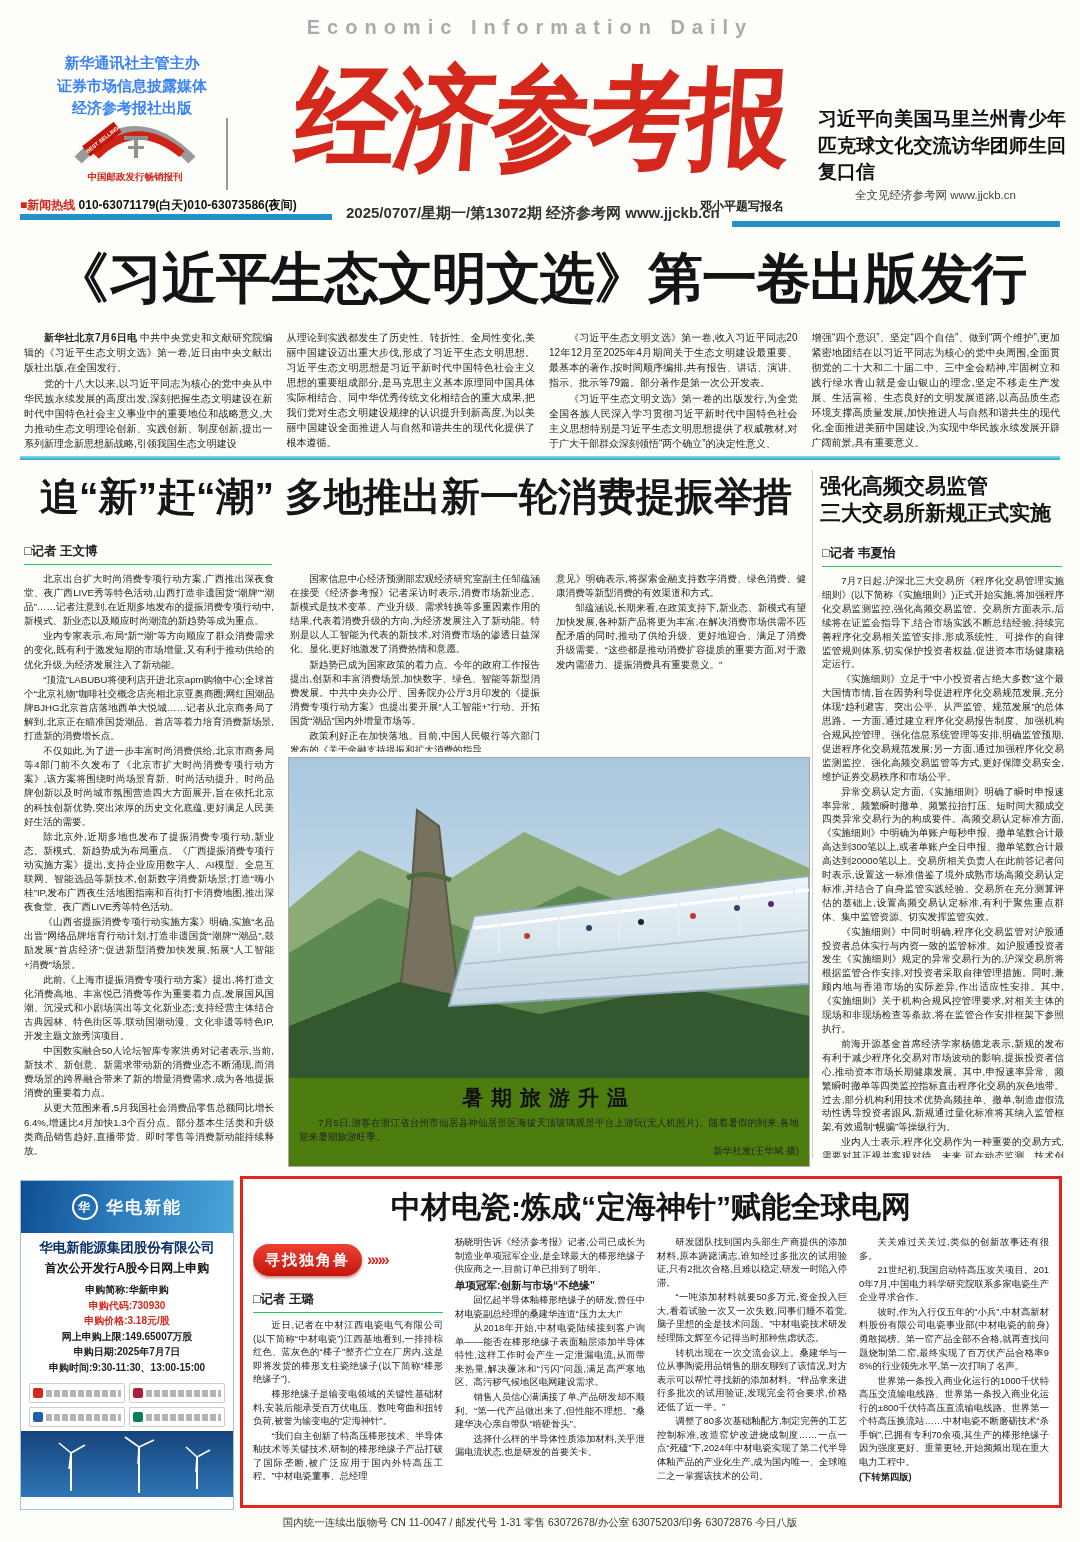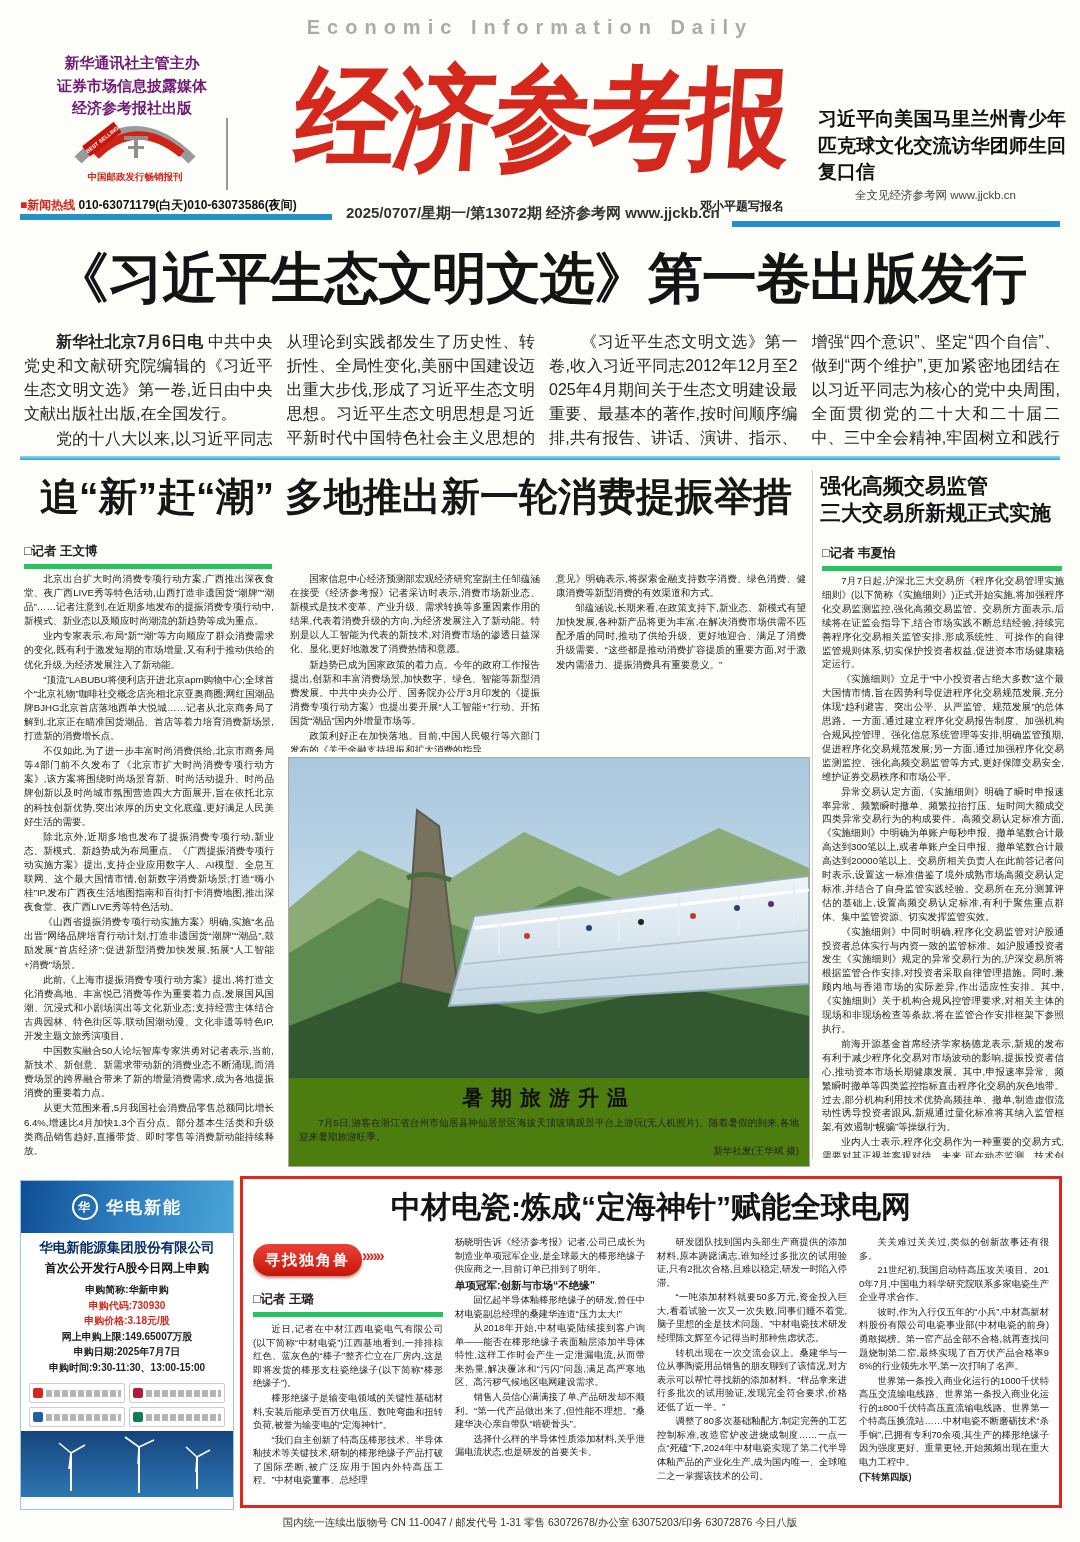--- a/index.html
+++ b/index.html
@@ -3,43 +3,43 @@
 <meta charset="utf-8">
 <style>
   html,body{margin:0;padding:0;background:#e8e8e6;}
   .page{position:relative;width:1080px;height:1542px;margin:0 auto;background:#fdfdfa;
         font-family:"Liberation Sans","DejaVu Sans",sans-serif;color:#232323;overflow:hidden;}
   .t{position:absolute;}
   .jt p{margin:0 0 1px 0;text-indent:2em;text-align:justify;word-break:break-all;}
   .jt p.nc{text-indent:0;}
   .eng-title{top:16px;left:0;width:1060px;text-align:center;color:#ababab;font-weight:bold;
              font-size:20px;letter-spacing:7px;}
-  .pub-block{top:52px;left:48px;width:168px;text-align:center;font-weight:bold;font-size:15px;line-height:1.5;color:#701a75;}
+  .pub-block{top:52px;left:48px;width:168px;text-align:center;font-weight:bold;font-size:15px;line-height:1.5;color:#3b82f6;}
   .logo-wrap{top:110px;left:70px;width:130px;text-align:center;}
   .postal-txt{color:#cf2318;font-weight:bold;font-size:9.5px;margin-top:1px;}
   .logo-divider{top:118px;left:226px;width:2px;height:72px;background:#9a9a9a;}
   .brand{top:52px;left:290px;width:500px;height:150px;text-align:center;color:#d5281c;
          font-weight:900;font-size:102px;line-height:1.3;letter-spacing:-4px;
          transform:skewX(-4deg) scaleY(1.08);font-family:"DejaVu Serif","Liberation Serif",serif;}
   .deng{top:198px;left:700px;font-size:12px;font-weight:bold;color:#222;}
   .right-news{top:106px;left:818px;width:248px;font-size:19px;font-weight:bold;line-height:1.4;color:#111;text-align:justify;}
   .right-note{top:188px;left:855px;width:211px;font-size:11.5px;color:#444;}
   .hotline{top:197px;left:20px;font-size:12px;font-weight:bold;color:#111;}
   .hotline .red{color:#d5281c;text-align:right;}
   .bar-left{top:214px;left:20px;width:312px;height:6px;background:#2492c8;}
   .dateline{top:204px;left:346px;font-size:15px;font-weight:bold;color:#333;}
   .bar-right{top:221px;left:732px;width:328px;height:6px;background:#2492c8;}
   .lead-headline{top:248px;left:20px;width:1040px;text-align:center;font-size:55px;font-weight:900;
                  color:#141414;letter-spacing:-1px;line-height:1.1;}
   .lead-cols{top:330px;left:24px;width:1036px;height:122px;display:flex;gap:14px;overflow:hidden;
-             font-size:16px;line-height:1.5;}
+             font-size:10px;line-height:1.5;}
   .lead-col{flex:1;overflow:hidden;}
   .cyan-rule{top:456px;left:20px;width:1040px;height:4px;background:linear-gradient(#8edcee,#27a5c9);}
   .consumer-headline{top:470px;left:20px;width:792px;text-align:center;font-size:39px;font-weight:900;color:#161616;}
-  .byline{font-size:12.5px;font-weight:bold;color:#222;border-bottom:5px solid #22c55e;padding-bottom:4px;}
+  .byline{font-size:12.5px;font-weight:bold;color:#222;border-bottom:1px solid #22c55e;padding-bottom:4px;}
   .consumer-byline{top:543px;left:24px;width:248px;}
   .consumer-col{font-size:9.6px;line-height:1.47;overflow:hidden;}
   .c-col1{top:572px;left:24px;width:250px;height:584px;}
   .c-col2{top:572px;left:290px;width:250px;height:180px;}
   .c-col3{top:572px;left:556px;width:250px;height:180px;}
   .photo-box{top:757px;left:288px;width:520px;border:1px solid #a8a8a8;background:#4d7c0f;}
   .photo-art{display:block;width:520px;height:320px;}
   .caption{padding:6px 10px 8px 10px;}
   .caption-title{text-align:center;font-size:21px;font-weight:900;letter-spacing:8px;color:#111;margin-bottom:4px;}
   .caption-text{font-size:9.6px;line-height:1.5;text-align:justify;text-indent:2em;word-break:break-all;}
@@ -61,21 +61,21 @@
   .chips{display:grid;grid-template-columns:1fr 1fr;gap:4px;padding:4px 8px;}
   .chip{border:1px solid #ccc;height:18px;border-radius:2px;display:flex;align-items:center;gap:3px;padding:0 3px;background:#fff;}
   .chip i{width:10px;height:10px;border-radius:2px;display:block;}
   .chip .bars{flex:1;height:7px;background:repeating-linear-gradient(90deg,#b5b5b5 0 6px,#fff 6px 8px);}
   .ad-photo{display:block;width:212px;height:66px;}
   .unicorn-box{top:1176px;left:240px;width:822px;height:332px;border:3px solid #e0261f;background:#fff;box-sizing:border-box;
                padding:6px 10px;}
   .unicorn-headline{text-align:center;font-size:30px;font-weight:900;color:#141414;margin:2px 0 8px 0;}
   .unicorn-cols{display:flex;gap:12px;height:256px;overflow:hidden;}
   .u-col{flex:1;font-size:9.3px;line-height:1.46;overflow:hidden;}
-  .badge-row{display:flex;margin:8px 0 14px 0;}
+  .badge-row{display:flex;align-items:center;gap:5px;margin:8px 0 14px 0;}
   .badge{background:linear-gradient(#ef4035,#c5160c);color:#fff;font-weight:900;font-size:15px;letter-spacing:2px;
          padding:5px 12px;border-radius:16px;box-shadow:0 2px 3px rgba(150,20,10,.5);}
   .badge-arrows{color:#d5281c;font-weight:900;font-size:16px;letter-spacing:-2px;}
   .u-byline{margin-bottom:6px;}
   .subhead{text-align:center;font-weight:900;font-size:10.5px;margin:5px 0;text-indent:0 !important;}
   .continued{text-align:right;font-weight:bold;}
   .footer{top:1516px;left:0;width:1080px;text-align:center;font-size:10.5px;color:#333;}
 </style>
 </head>
 <body>
@@ -143,21 +143,21 @@
   <div class="t cyan-rule"></div>
 
   <div class="t consumer-headline">追“新”赶“潮”  多地推出新一轮消费提振举措</div>
   <div class="t byline consumer-byline">□记者 王文博</div>
 
   <div class="t consumer-col c-col1 jt">
     <p>北京出台扩大时尚消费专项行动方案,广西推出深夜食堂、夜广西LIVE秀等特色活动,山西打造非遗国货“潮牌”“潮品”……记者注意到,在近期多地发布的提振消费专项行动中,新模式、新业态以及顺应时尚潮流的新趋势等成为重点。</p>
     <p>业内专家表示,布局“新”“潮”等方向顺应了群众消费需求的变化,既有利于激发短期的市场增量,又有利于推动供给的优化升级,为经济发展注入了新动能。</p>
     <p>“顶流”LABUBU将便利店开进北京apm购物中心;全球首个“北京礼物”咖啡社交概念店亮相北京亚奥商圈;网红国潮品牌BJHG北京首店落地西单大悦城……记者从北京商务局了解到,北京正在瞄准国货潮品、首店等着力培育消费新场景,打造新的消费增长点。</p>
     <p>不仅如此,为了进一步丰富时尚消费供给,北京市商务局等4部门前不久发布了《北京市扩大时尚消费专项行动方案》,该方案将围绕时尚场景育新、时尚活动提升、时尚品牌创新以及时尚城市氛围营造四大方面展开,旨在依托北京的科技创新优势,突出浓厚的历史文化底蕴,更好满足人民美好生活的需要。</p>
-    <p>除北京外,近期多地也发布了提振消费专项行动,新业态、新模式、新趋势成为布局重点。《广西提振消费专项行动实施方案》提出,支持企业应用数字人、AI模型、全息互联网、这个最大国情市情,创新数字消费新场景;打造“嗨小桂”IP,发布广西夜生活地图指南和百街打卡消费地图,推出深夜食堂、夜广西LIVE秀等特色活动。</p>
+    <p>除北京外,近期多地也发布了提振消费专项行动,新业态、新模式、新趋势成为布局重点。《广西提振消费专项行动实施方案》提出,支持企业应用数字人、AI模型、全息互联网、智能选品等新技术,创新数字消费新场景;打造“嗨小桂”IP,发布广西夜生活地图指南和百街打卡消费地图,推出深夜食堂、夜广西LIVE秀等特色活动。</p>
     <p>《山西省提振消费专项行动实施方案》明确,实施“名品出晋”网络品牌培育行动计划,打造非遗国货“潮牌”“潮品”,鼓励发展“首店经济”;促进新型消费加快发展,拓展“人工智能+消费”场景。</p>
     <p>此前,《上海市提振消费专项行动方案》提出,将打造文化消费高地、丰富悦己消费等作为重要着力点,发展国风国潮、沉浸式和小剧场演出等文化新业态;支持经营主体结合古典园林、特色街区等,联动国潮动漫、文化非遗等特色IP,开发主题文旅秀演项目。</p>
     <p>中国数实融合50人论坛智库专家洪勇对记者表示,当前,新技术、新创意、新需求带动新的消费业态不断涌现,而消费场景的跨界融合带来了新的增量消费需求,成为各地提振消费的重要着力点。</p>
     <p>从更大范围来看,5月我国社会消费品零售总额同比增长6.4%,增速比4月加快1.3个百分点。部分基本生活类和升级类商品销售趋好,直播带货、即时零售等消费新动能持续释放。</p>
   </div>
   <div class="t consumer-col c-col2 jt">
     <p>国家信息中心经济预测部宏观经济研究室副主任邹蕴涵在接受《经济参考报》记者采访时表示,消费市场新业态、新模式是技术变革、产业升级、需求转换等多重因素作用的结果,代表着消费升级的方向,为经济发展注入了新动能。特别是以人工智能为代表的新技术,对消费市场的渗透日益深化、显化,更好地激发了消费热情和意愿。</p>
     <p>新趋势已成为国家政策的着力点。今年的政府工作报告提出,创新和丰富消费场景,加快数字、绿色、智能等新型消费发展。中共中央办公厅、国务院办公厅3月印发的《提振消费专项行动方案》也提出要开展“人工智能+”行动、开拓国货“潮品”国内外增量市场等。</p>
     <p>政策利好正在加快落地。目前,中国人民银行等六部门发布的《关于金融支持提振和扩大消费的指导</p>
   </div>

